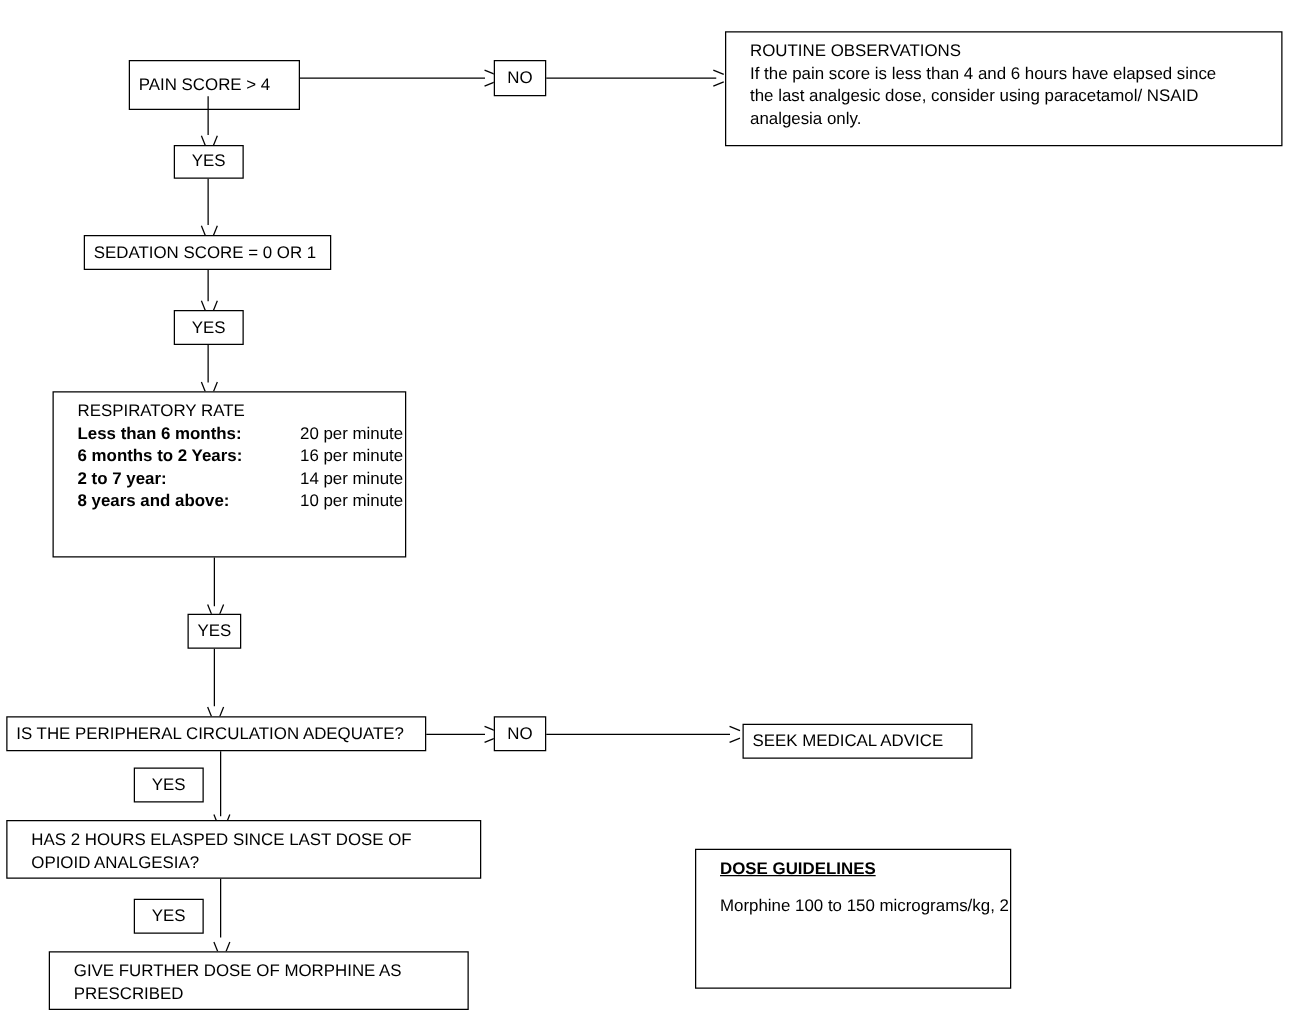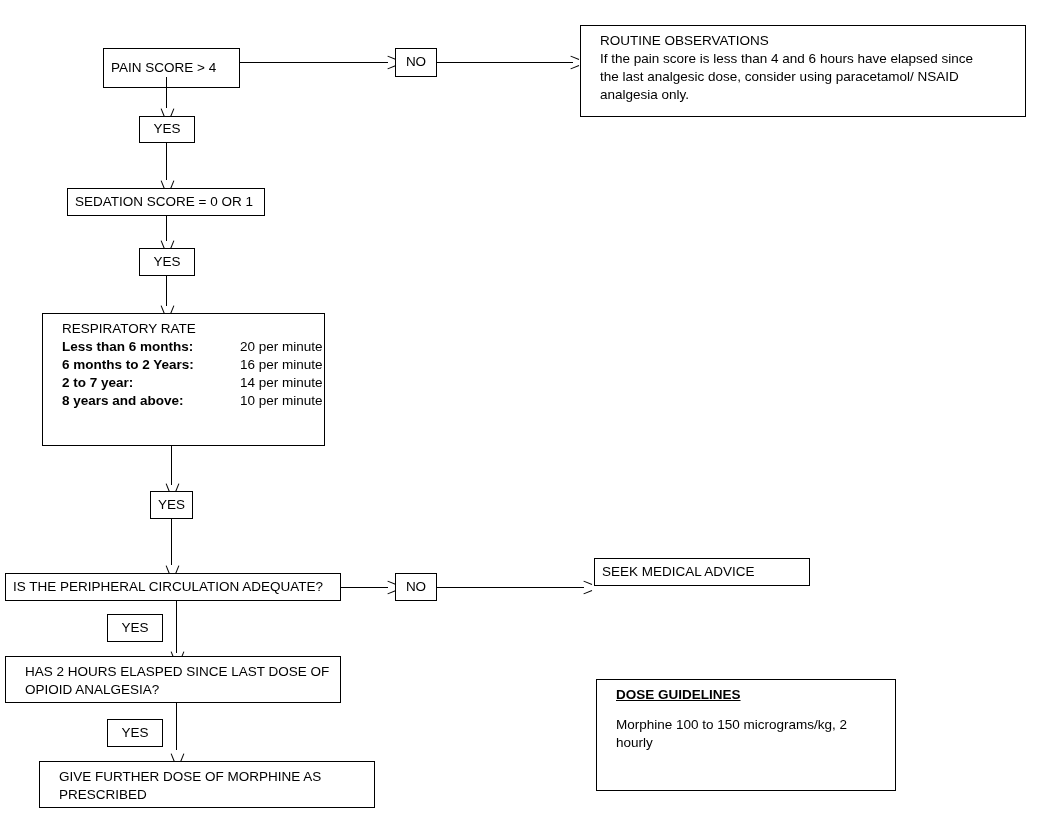--- a/index.html
+++ b/index.html
@@ -203,48 +203,47 @@
   <div class="hline" style="left:341px; top:587px; width:47px;"></div>
   <div class="arrow-right" style="left:395px; top:587px;"></div>
 
   <div class="node label-box" style="left:395px; top:573px; width:42px; height:28px;">
     <span>NO</span>
   </div>
 
   <div class="hline" style="left:437px; top:587px; width:147px;"></div>
   <div class="arrow-right" style="left:591px; top:587px;"></div>
 
-  <div class="node row-box" style="left:594px; top:558px; width:216px; height:28px;">
+  <div class="node row-box" style="left:594px; top:579px; width:184px; height:28px;">
     <span>SEEK MEDICAL ADVICE</span>
   </div>
 
   <div class="vline" style="left:176px; top:601px; width:1px; height:52px;"></div>
   <div class="arrow-down" style="left:177px; top:659px;"></div>
 
   <div class="node label-box" style="left:107px; top:614px; width:56px; height:28px;">
     <span>YES</span>
   </div>
 
-  <div class="node text-box" style="left:5px; top:656px; width:336px; height:47px;">
+  <div class="node text-box" style="left:5px; top:656px; width:380px; height:47px;">
     <p>HAS 2 HOURS ELASPED SINCE LAST DOSE OF</p>
     <p>OPIOID ANALGESIA?</p>
   </div>
 
   <div class="vline" style="left:176px; top:703px; width:1px; height:47px;"></div>
   <div class="arrow-down" style="left:177px; top:761px;"></div>
 
   <div class="node label-box" style="left:107px; top:719px; width:56px; height:28px;">
     <span>YES</span>
   </div>
 
   <div class="node text-box" style="left:5px; top:761px; width:336px; height:47px;margin-left:34px;">
     <p>GIVE FURTHER DOSE OF MORPHINE AS</p>
     <p>PRESCRIBED</p>
   </div>
 
-  <div class="node text-box" style="left:556px; top:679px; width:300px; height:112px;margin-left:40px;">
+  <div class="node text-box" style="left:556px; top:679px; width:253px; height:112px;">
     <p class="underline-bold">DOSE GUIDELINES</p>
     <div class="spacer"></div>
     <p>Morphine 100 to 150 micrograms/kg, 2</p>
-    <p>hourly</p>
   </div>
 
 </div>
 
 </body></html>

